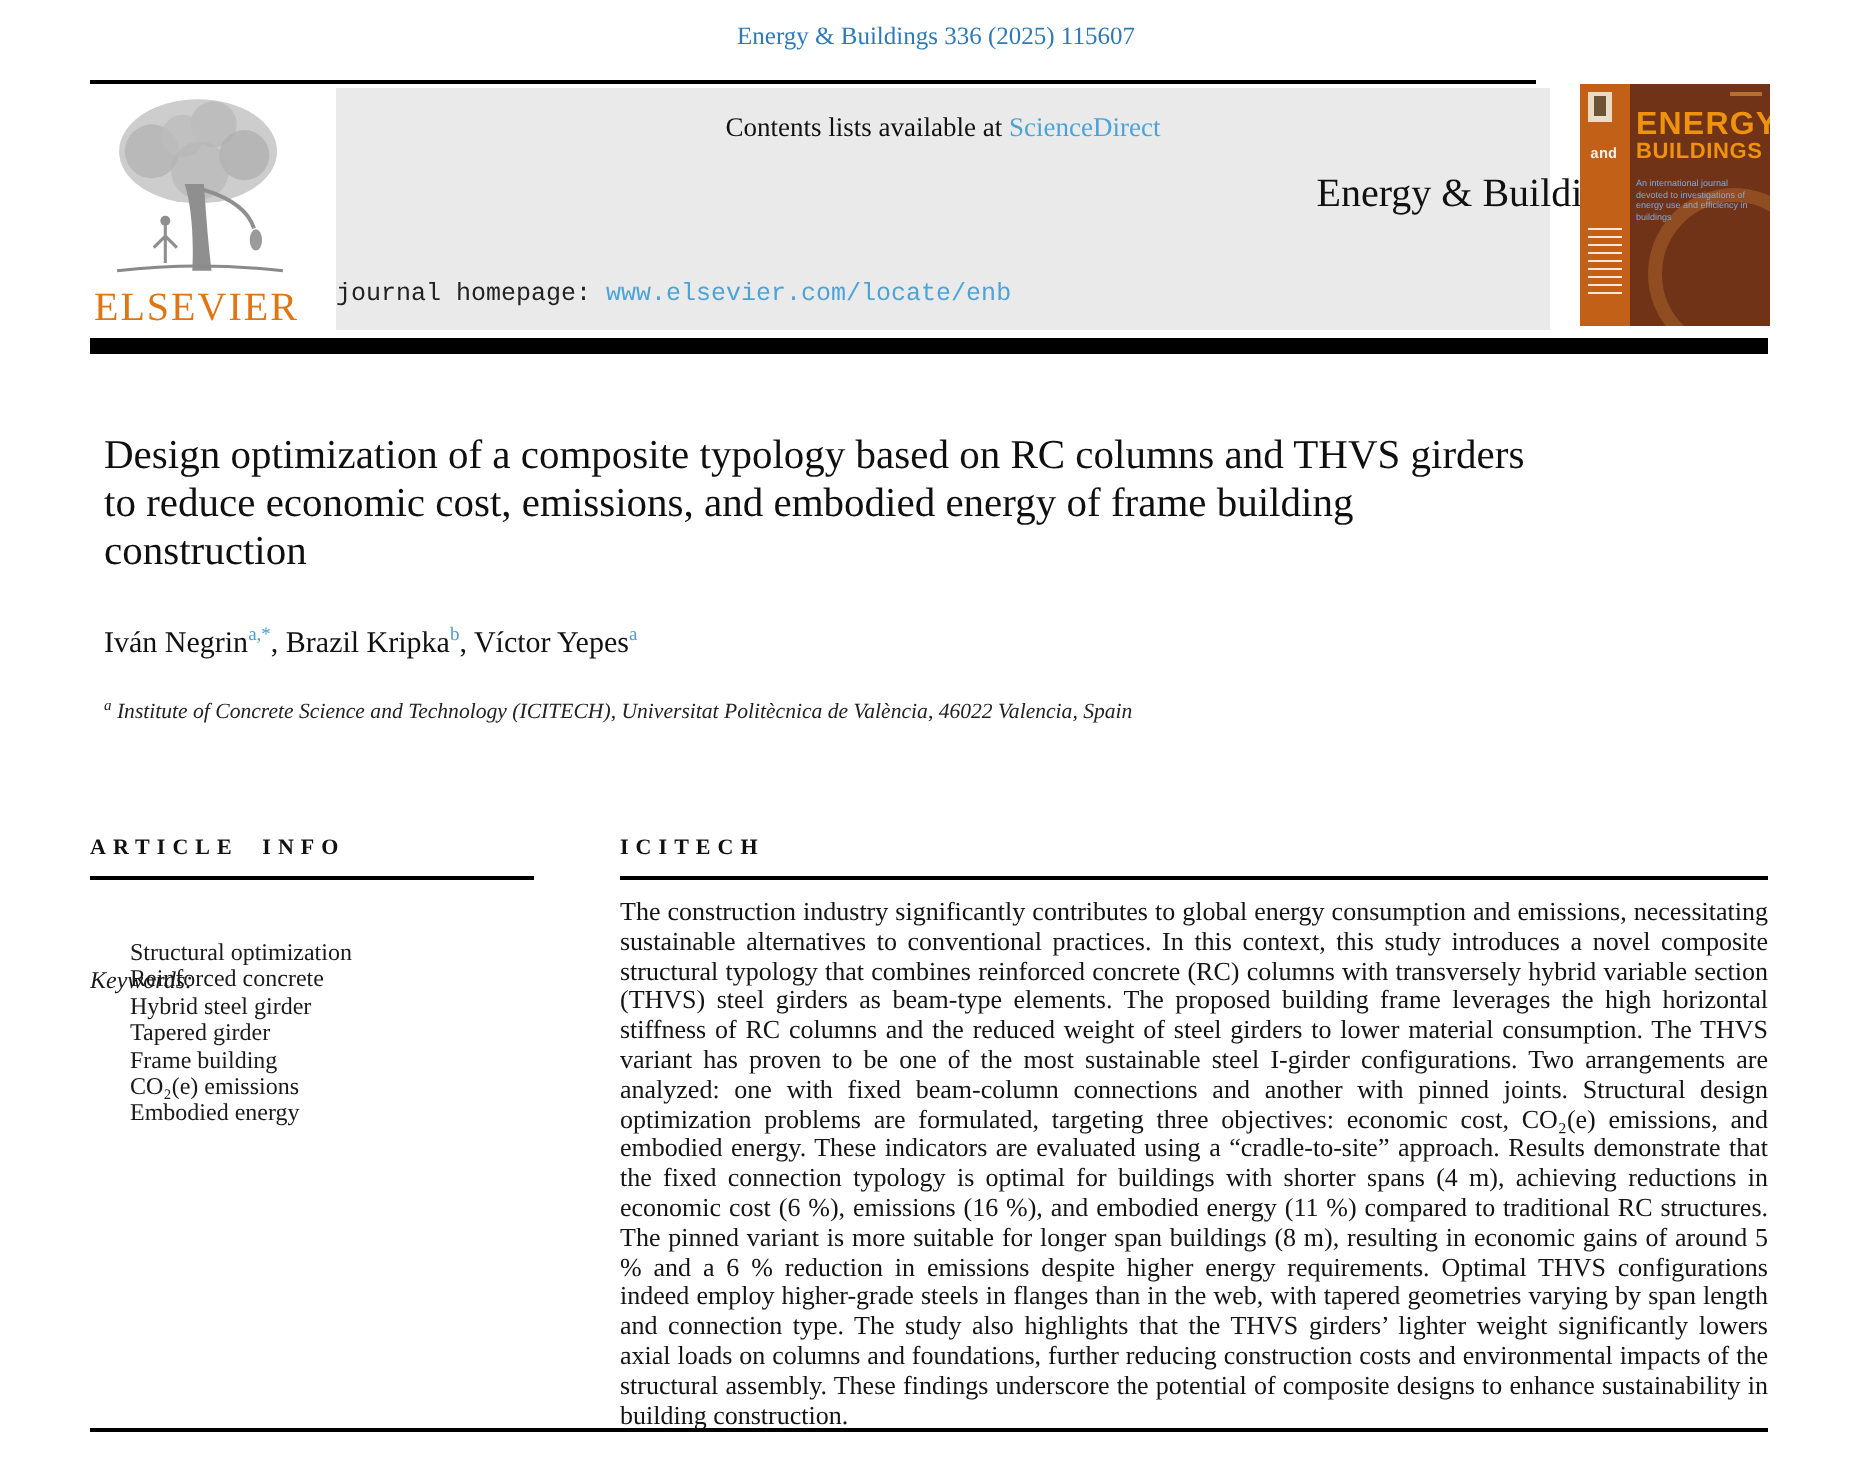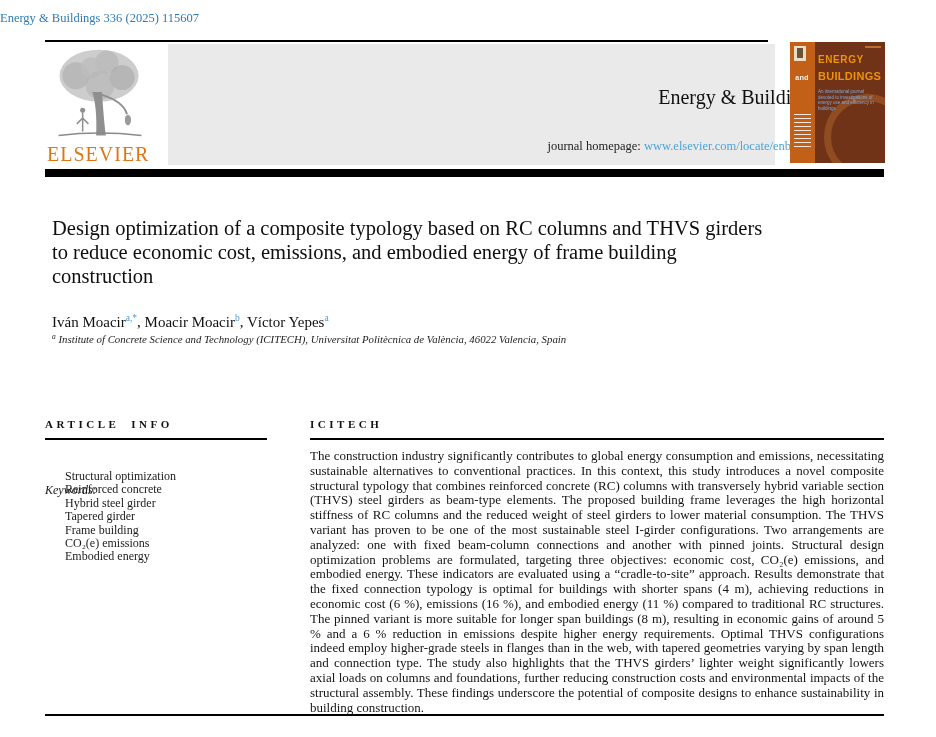--- a/index.html
+++ b/index.html
@@ -1,62 +1,62 @@
 <!DOCTYPE html>
 <html><head>
 <meta charset="utf-8">
 <style>
   html,body{margin:0;padding:0;background:#ffffff;}
   body{width:936px;height:737px;font-family:"Liberation Serif",serif;color:#1a1a1a;}
   .page{position:relative;width:936px;height:737px;overflow:hidden;background:#fff;}
 
   
-  .citation{position:absolute;top:11px;left:0;width:936px;
+  .citation{position:absolute;top:11px;left:0;width:936px;text-align:center;
     font-size:12.5px;color:#2e7ab8;}
 
   
   .rule-thin-top{position:absolute;left:45px;top:40px;width:723px;height:2px;background:#000;}
   .masthead-gray{position:absolute;left:168px;top:44px;width:607px;height:121px;background:#eaeaea;}
   .contents-line{position:absolute;top:12px;left:0;width:100%;text-align:center;font-size:13.5px;color:#111;}
   .link-blue{color:#4da3d8;text-decoration:none;cursor:pointer;}
   .journal-title{position:absolute;top:42px;left:0;width:100%;text-align:right;font-size:20px;color:#111;padding-left:44px;}
-  .homepage-line{position:absolute;bottom:11px;left:16px;width:100%;text-align:right;
-    font-family:Liberation Serif, serif;font-size:12.5px;color:#222;}
+  .homepage-line{position:absolute;bottom:11px;left:0;width:100%;text-align:left;
+    font-family:Liberation Mono, monospace;font-size:12.5px;color:#222;}
 
   .elsevier-block{position:absolute;left:47px;top:46px;width:118px;height:120px;}
   .elsevier-wordmark{position:absolute;left:0;bottom:0;width:118px;text-align:left;
     font-size:20px;letter-spacing:1px;color:#dd7613;}
 
   
   .cover{position:absolute;left:790px;top:42px;width:95px;height:121px;background:#703317;overflow:hidden;}
   .cover-strip{position:absolute;left:0;top:0;width:25px;height:121px;background:#c36017;}
   .cover-emblem{position:absolute;left:4px;top:4px;width:12px;height:15px;background:#e9ddc6;}
   .cover-emblem-mark{position:absolute;left:3px;top:2px;width:6px;height:10px;background:#6c5335;}
   .cover-and{position:absolute;left:5px;top:32px;font-family:Liberation Mono, monospace;
     font-weight:bold;font-size:7.5px;color:#f5efe6;}
   .cover-energy{position:absolute;left:28px;top:12px;font-family:"Liberation Sans",sans-serif;
-    font-weight:bold;font-size:10px;letter-spacing:.6px;color:#ef920e;}
+    font-weight:bold;font-size:16px;letter-spacing:.6px;color:#ef920e;}
   .cover-buildings{position:absolute;left:28px;top:28px;font-family:Liberation Sans, sans-serif;
     font-weight:bold;font-size:11px;letter-spacing:.3px;color:#ef920e;}
   .cover-subtitle{position:absolute;left:28px;top:47px;width:62px;font-family:"Liberation Sans",sans-serif;
     font-size:4.5px;line-height:5.5px;color:#7fa9de;}
   .cover-curve{position:absolute;left:34px;top:52px;width:72px;height:72px;border-radius:50%;
     border:7px solid rgba(205,125,55,.35);}
   .cover-editors-lines{position:absolute;left:4px;top:72px;width:17px;height:34px;
     background:repeating-linear-gradient(to bottom,rgba(255,255,255,.85) 0 1px,rgba(255,255,255,0) 1px 4px);}
   .cover-volume-line{position:absolute;right:4px;top:4px;width:16px;height:2px;background:rgba(240,160,70,.55);}
 
   .rule-thick{position:absolute;left:45px;top:169px;width:839px;height:8px;background:#000;}
 
   
   .article-title{position:absolute;left:52px;top:216px;width:712px;font-size:20.5px;
     line-height:24px;color:#0f0f0f;}
   .authors{position:absolute;left:52px;top:313px;font-size:15px;color:#111;}
   .author-sup{font-size:9.5px;vertical-align:6px;color:#4d9bd5;}
-  .affiliations{position:absolute;left:52px;top:329px;font-size:10.8px;font-style:italic;
+  .affiliations{position:absolute;left:52px;top:345px;font-size:10.8px;font-style:italic;
     line-height:16.5px;color:#222;}
   .aff-sup{font-size:7.5px;vertical-align:4px;font-style:italic;}
 
   
   .section-heading{font-size:11px;font-weight:bold;letter-spacing:.32em;word-spacing:.5em;color:#111;}
   .info-heading{position:absolute;left:45px;top:418px;}
   .info-rule{position:absolute;left:45px;top:438px;width:222px;height:2px;background:#000;}
   .keywords-label{position:absolute;left:45px;top:455px;font-size:12px;font-style:italic;margin-top:28px;}
   .keywords{position:absolute;left:45px;top:470px;font-size:12px;line-height:13.4px;margin-left:20px;}
   .abstract-heading{position:absolute;left:310px;top:418px;}
@@ -88,20 +88,23 @@
         <ellipse cx="84" cy="76" rx="3.2" ry="5.5" fill="#9a9a9a"></ellipse>
         <circle cx="37" cy="66" r="2.6" fill="#8f8f8f"></circle>
         <path d="M37,68 L37,88 M37,74 L31,80 M37,74 L43,80" stroke="#8f8f8f" stroke-width="1.6" fill="none"></path>
         <path d="M12,92 Q54,87 98,92" stroke="#8a8a8a" stroke-width="1.6" fill="none"></path>
       </svg>
     </span>
     <div class="elsevier-wordmark">ELSEVIER</div>
   </div>
 
   <div class="masthead-gray">
+    <div class="contents-line">
+      <span>Contents lists available at </span><span class="link-blue">ScienceDirect</span>
+    </div>
     <div class="journal-title">Energy &amp; Buildings</div>
     <div class="homepage-line">
       <span>journal homepage: </span><span class="link-blue">www.elsevier.com/locate/enb</span>
     </div>
   </div>
 
   <div class="cover">
     <div class="cover-curve"></div>
     <div class="cover-strip">
       <div class="cover-emblem">
@@ -114,21 +117,21 @@
     <div class="cover-buildings">BUILDINGS</div>
     <div class="cover-subtitle">An international journal devoted to investigations of energy use and efficiency in buildings</div>
     <div class="cover-volume-line"></div>
   </div>
 
   <div class="rule-thick"></div>
 
   <div class="article-title">Design optimization of a composite typology based on RC columns and THVS girders to reduce economic cost, emissions, and embodied energy of frame building construction</div>
 
   <div class="authors">
-    <span>Iván Moacir</span><span class="author-sup">a,*</span><span>, </span><span>Moacir Moacir</span><span class="author-sup">b</span><span>, </span><span>Víctor Yepes</span><span class="author-sup">a</span>
+    <span>Iván Negrin</span><span class="author-sup">a,*</span><span>, </span><span>Brazil Kripka</span><span class="author-sup">b</span><span>, </span><span>Víctor Yepes</span><span class="author-sup">a</span>
   </div>
 
   <div class="affiliations">
     <div><span class="aff-sup">a</span><span> Institute of Concrete Science and Technology (ICITECH), Universitat Politècnica de València, 46022 Valencia, Spain</span></div>
   </div>
 
   <div class="section-heading info-heading">ARTICLE INFO</div>
   <div class="info-rule"></div>
   <div class="keywords-label">Keywords:</div>
   <div class="keywords">

